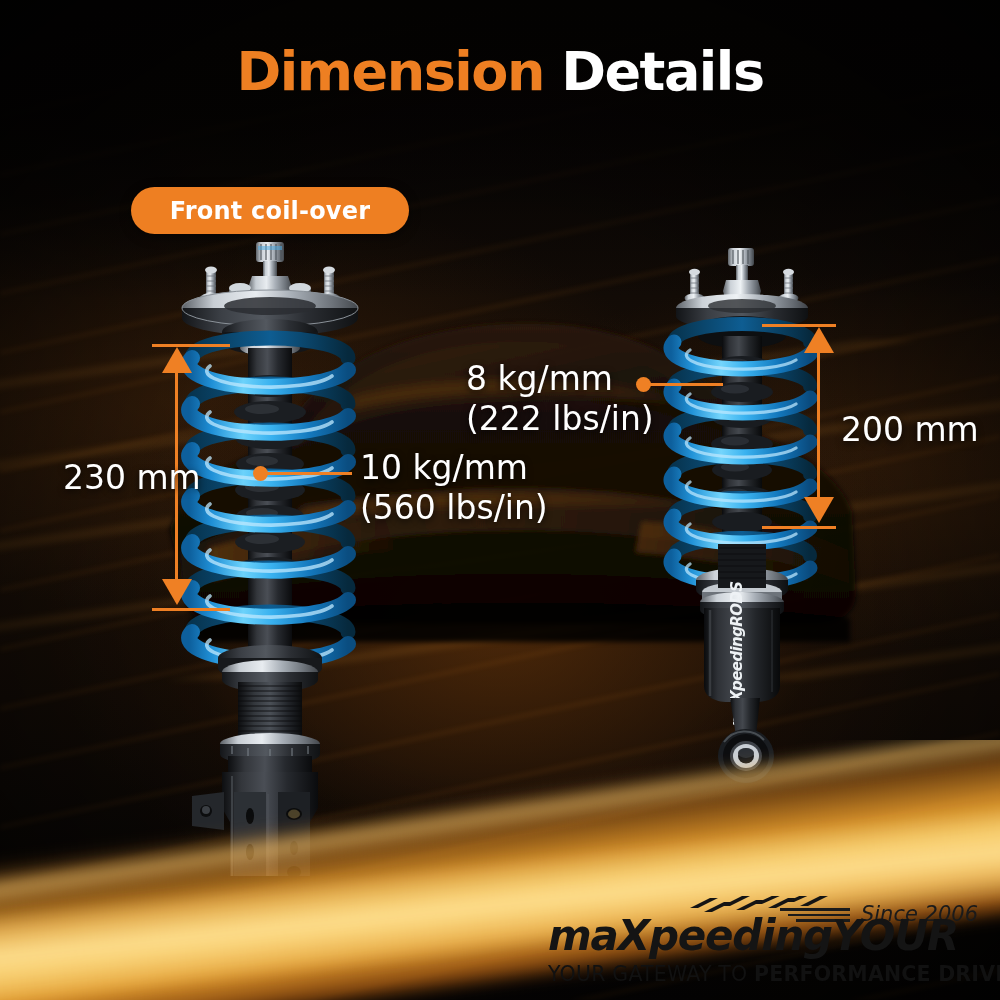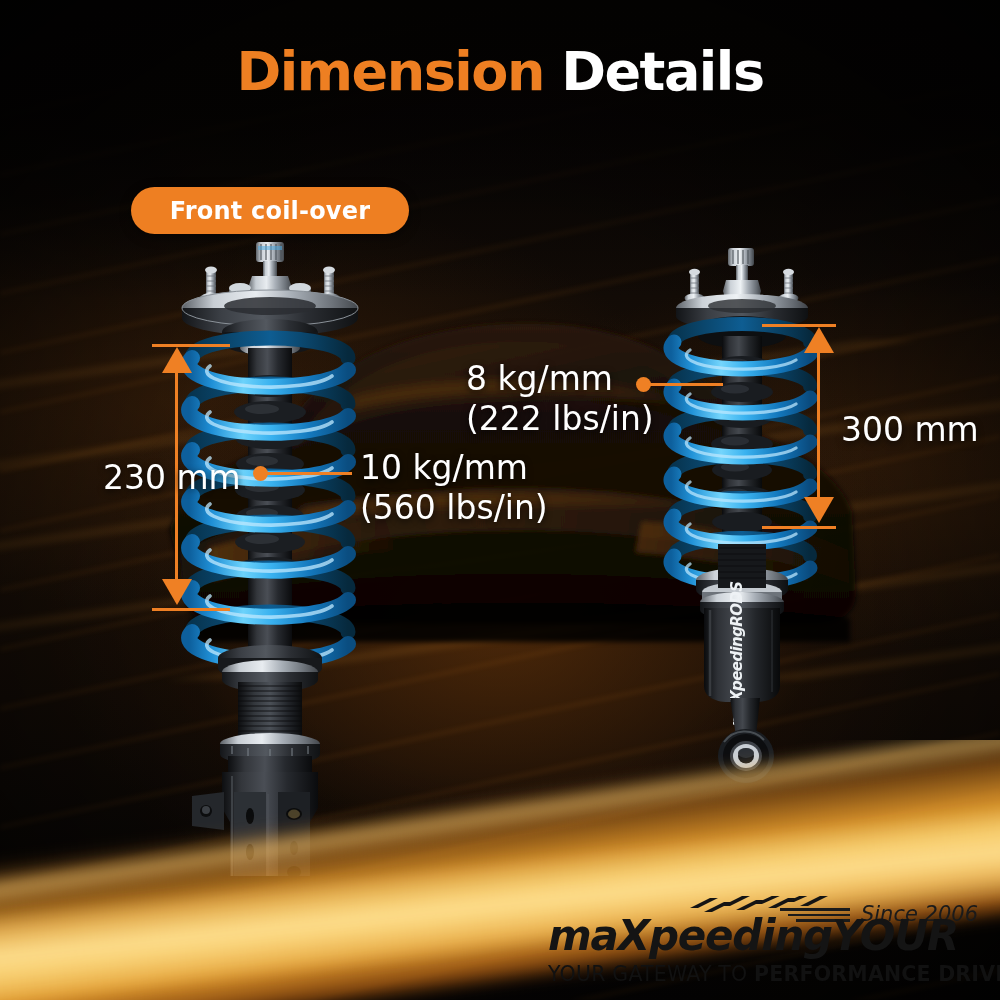--- a/index.html
+++ b/index.html
@@ -558,30 +558,30 @@
     <path d="M64,498 A26,26 0 0 1 104,496" stroke="#6e757c" stroke-width="2" fill="none" opacity=".55"></path>
   </svg>
 
   <div class="dimline">
     <div class="dim-tick" style="left:152px;top:344px;width:78px;"></div>
     <div class="dim-tick" style="left:152px;top:608px;width:78px;"></div>
     <div class="dim-stem" style="left:175px;top:360px;height:232px;"></div>
     <div class="dim-arrow dim-up" style="left:161.5px;top:347px;"></div>
     <div class="dim-arrow dim-down" style="left:161.5px;top:579px;"></div>
   </div>
-  <div class="dimtext" style="left:63px;top:458px;margin-left:40px;">230 mm</div>
+  <div class="dimtext" style="left:63px;top:458px;">230 mm</div>
 
   <div class="dimline">
     <div class="dim-tick" style="left:762px;top:324px;width:74px;"></div>
     <div class="dim-tick" style="left:762px;top:526px;width:74px;"></div>
     <div class="dim-stem" style="left:817px;top:340px;height:170px;"></div>
     <div class="dim-arrow dim-up" style="left:803.5px;top:327px;"></div>
     <div class="dim-arrow dim-down" style="left:803.5px;top:497px;"></div>
   </div>
-  <div class="dimtext" style="left:841px;top:410px;">300 mm</div>
+  <div class="dimtext" style="left:841px;top:410px;">200 mm</div>
 
   <div class="leader-dot" style="left:253px;top:466px;"></div>
   <div class="leader" style="left:262px;top:472px;width:90px;"></div>
   <div class="spectext" style="left:360px;top:448px;">
     <div>10 kg/mm</div>
     <div>(560 lbs/in)</div>
   </div>
 
   <div class="leader-dot" style="left:636px;top:377px;"></div>
   <div class="leader" style="left:645px;top:383px;width:78px;"></div>

